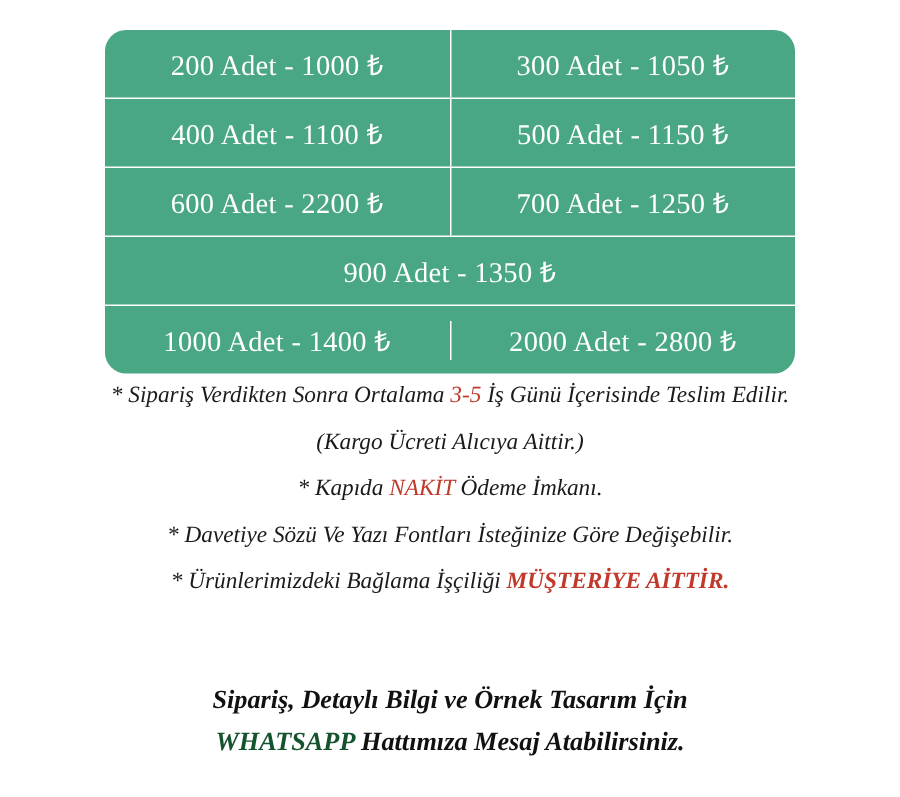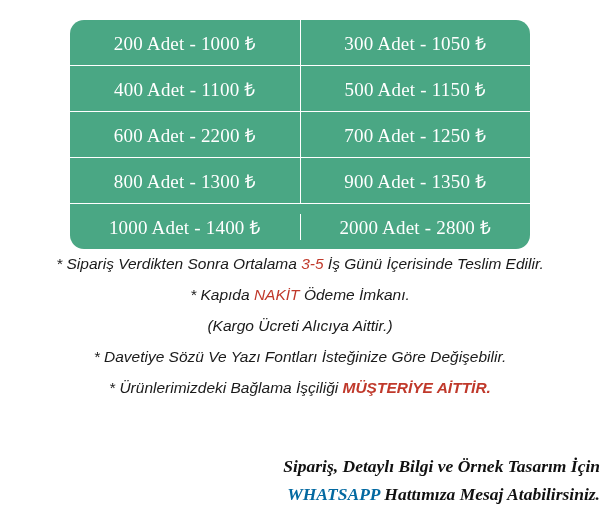--- a/index.html
+++ b/index.html
@@ -63,21 +63,21 @@
 
   
   .notes {
     position: absolute;
     left: 0;
     top: 252px;
     width: 600px;
     text-align: center;
   }
   .note-line {
-    font-family: Liberation Sans, sans-serif;
+    font-family: Liberation Serif, serif;
     font-style: italic;
     font-size: 15.5px;
     color: #1a1a1a;
     line-height: 1.55;
     margin: 0 0 7px 0;
     white-space: nowrap;
   }
   .hl-red {
     color: #c0392b;
   }
@@ -89,34 +89,34 @@
     font-size: 10px;
     vertical-align: super;
   }
 
   
   .footer {
     position: absolute;
     left: 0;
     top: 452px;
     width: 600px;
-    text-align: right;
+    text-align: center;
   }
   .footer-line {
     font-family: "Liberation Serif", serif;
     font-style: italic;
     font-weight: bold;
     font-size: 17.5px;
     color: #111111;
     line-height: 1.6;
     margin: 0;
     white-space: nowrap;
   }
   .wa {
-    color: #0369a1;
+    color: #14532d;
     font-weight: bold;
   }
 </style>
 </head>
 <body>
 
 <div class="page">
 
   <div class="price-table">
 
@@ -129,42 +129,41 @@
       <div class="price-cell left">400 Adet - 1100 ₺</div>
       <div class="price-cell">500 Adet - 1150 ₺</div>
     </div>
 
     <div class="price-row">
       <div class="price-cell left">600 Adet - 2200 ₺</div>
       <div class="price-cell">700 Adet - 1250 ₺</div>
     </div>
 
     <div class="price-row">
-      <div class="price-cell left">800 Adet - 1300 ₺</div>
       <div class="price-cell">900 Adet - 1350 ₺</div>
     </div>
 
     <div class="price-row">
       <div class="price-cell left">1000 Adet - 1400 ₺</div>
       <div class="price-cell">2000 Adet - 2800 ₺</div>
     </div>
 
   </div>
 
   <div class="notes">
 
     <p class="note-line">
       <span>* Sipariş Verdikten Sonra Ortalama </span><span class="hl-red">3-5</span><span> İş Günü İçerisinde Teslim Edilir.</span>
     </p>
 
+    <p class="note-line">(Kargo Ücreti Alıcıya Aittir.)</p>
+
     <p class="note-line">
       <span>* Kapıda </span><span class="hl-red">NAKİT</span><span> Ödeme İmkanı.</span>
     </p>
-
-    <p class="note-line">(Kargo Ücreti Alıcıya Aittir.)</p>
 
     <p class="note-line">* Davetiye Sözü Ve Yazı Fontları İsteğinize Göre Değişebilir.</p>
 
     <p class="note-line">
       <span>* Ürünlerimizdeki Bağlama İşçiliği </span><span class="hl-red-bold">MÜŞTERİYE AİTTİR.</span>
     </p>
 
 
   </div>
 

